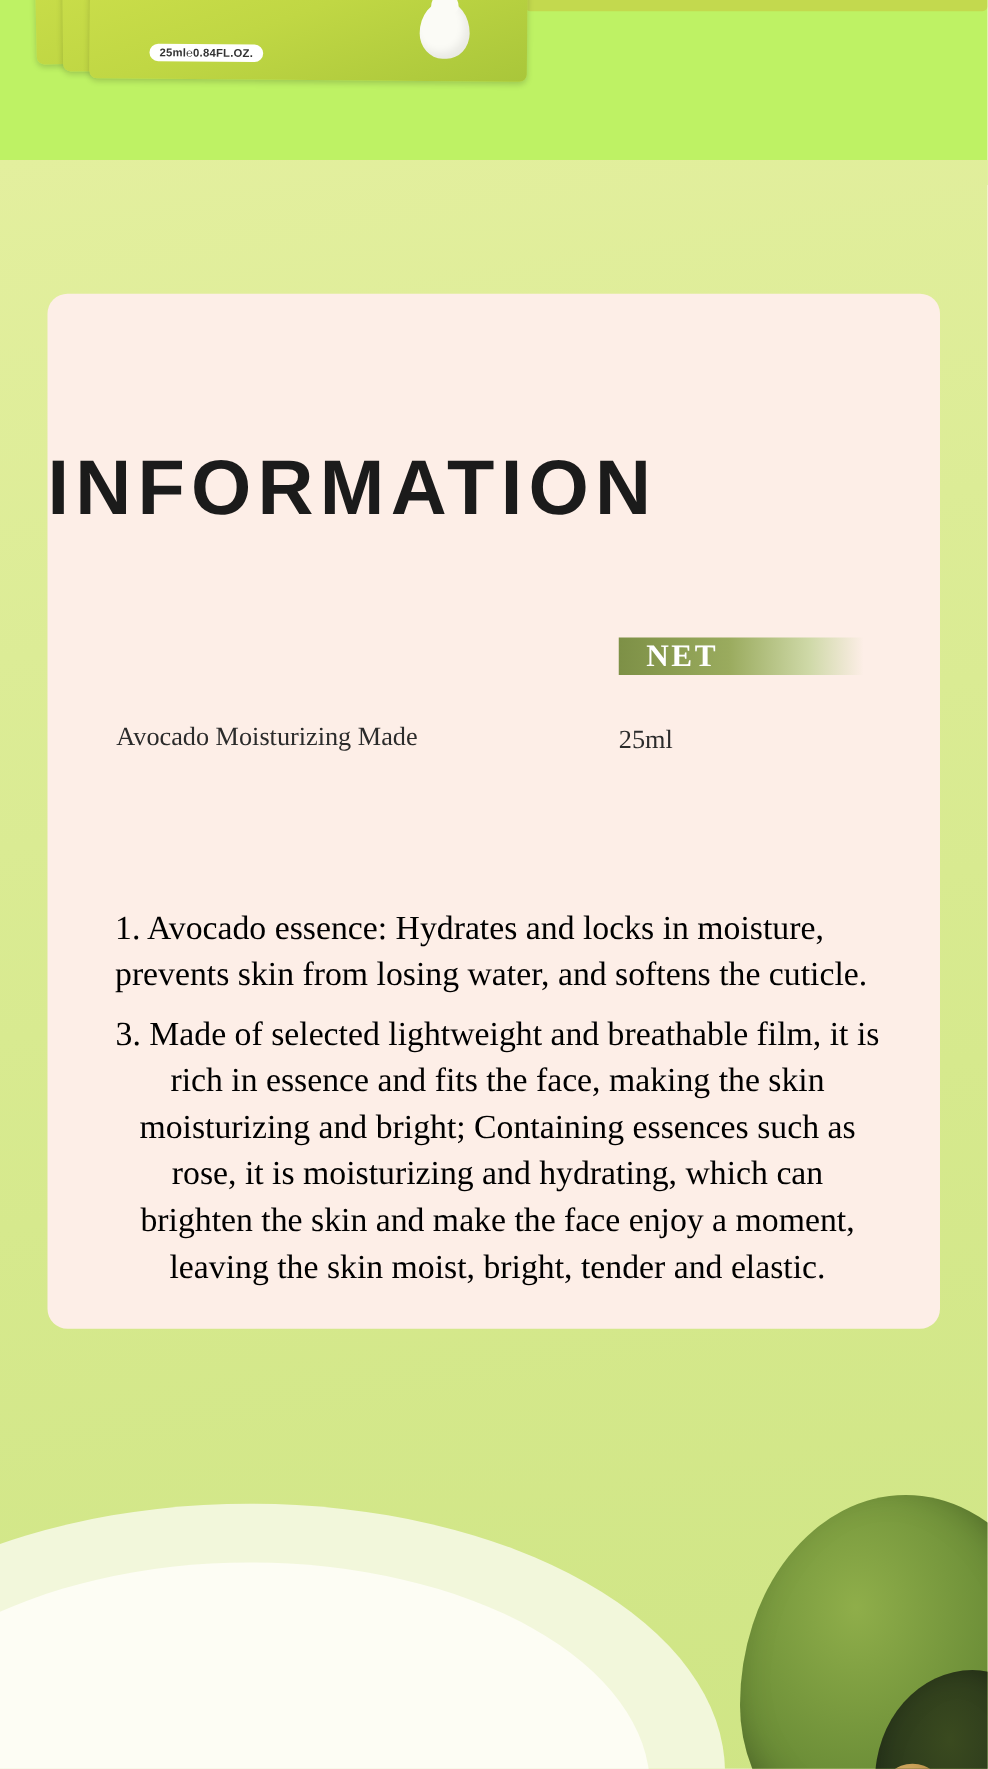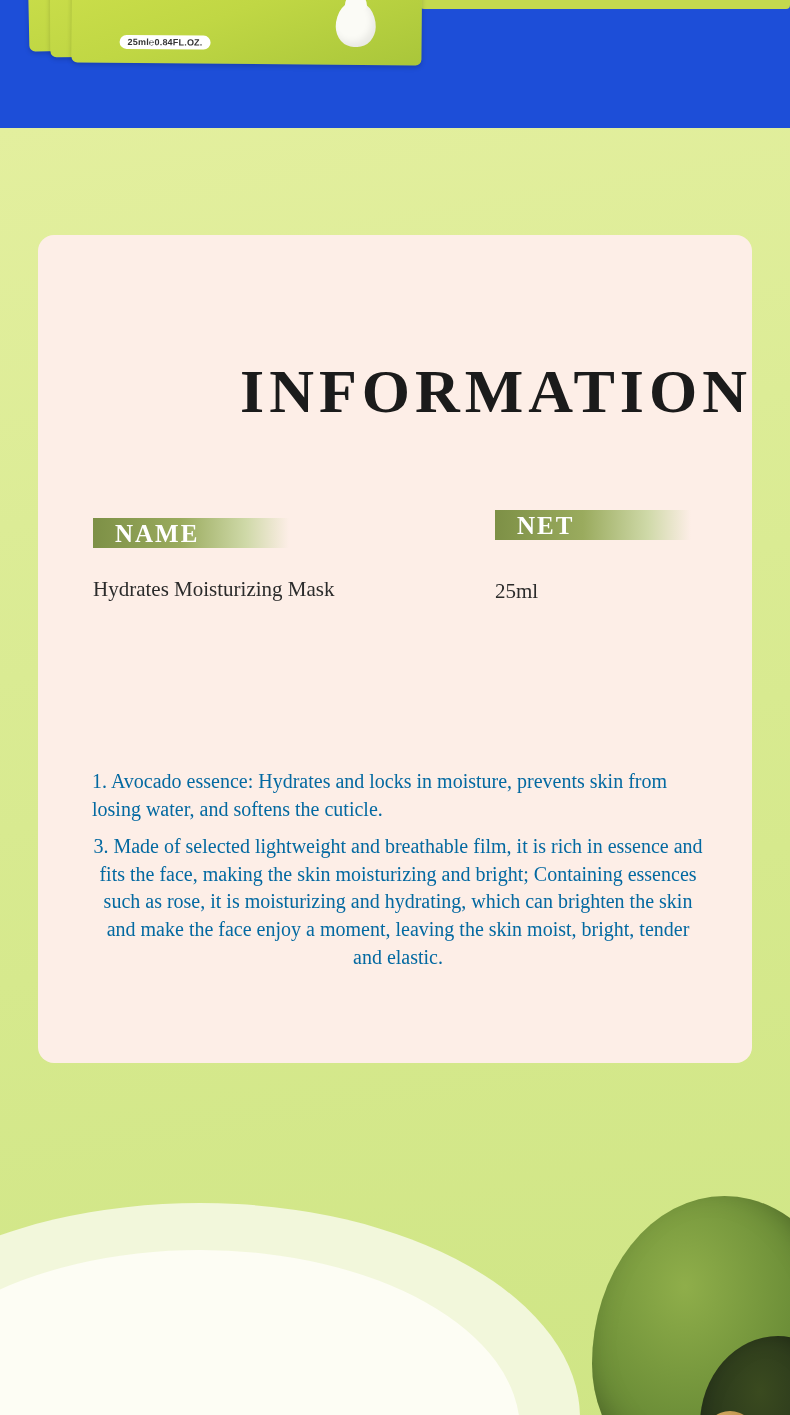--- a/index.html
+++ b/index.html
@@ -14,21 +14,21 @@
     overflow: hidden;
     font-family: "Liberation Serif", serif;
   }
 
   
   .top-strip {
     position: absolute;
     left: 0; top: 0;
     width: 790px;
     height: 148px;
-    background: #1d4ed8;
+    background: #bef264;
     overflow: hidden;
   }
   .top-green-bar {
     position: absolute;
     left: 420px; top: 0;
     width: 370px; height: 9px;
     background: #c3d94e;
     border-radius: 0 0 4px 4px;
   }
   
@@ -135,22 +135,22 @@
     height: 828px;
     background: #fdeee7;
     border-radius: 16px;
     box-sizing: border-box;
     padding: 0;
   }
   .info-title {
     position: absolute;
     left: 0; top: 125px;
     width: 714px;
-    text-align: right;
-    font-family: Liberation Serif, serif;
+    text-align: left;
+    font-family: Liberation Sans, sans-serif;
     font-size: 62px;
     font-weight: bold;
     letter-spacing: 5px;
     color: #1b1b1b;
     line-height: 1;
   }
 
   .label-chip {
     position: absolute;
     height: 30px;
@@ -179,24 +179,23 @@
     line-height: 1;
   }
   .value-name { left: 55px; top: 344px; }
   .value-net  { left: 457px; top: 346px; }
 
   .effect-list {
     position: absolute;
     left: 54px; top: 489px;
     width: 612px;
     font-family: "Liberation Serif", serif;
-    font-size: 20px;
+    font-size: 27px;
     line-height: 1.38;
-    color: #0369a1;
-    margin-top: 44px;
+    color: #000000;
   }
   .effect-list p {
     margin: 0 0 10px 0;
   }
   .effect-list p:last-child { margin-bottom: 0; text-align: center; }
 </style>
 </head>
 <body>
 
 <div class="top-strip">
@@ -218,24 +217,21 @@
   <div class="avocado-whole"></div>
   <div class="avocado-dark"></div>
   <div class="avocado-seed"></div>
 
 </div>
 
 <div class="info-card">
 
   <div class="info-title">INFORMATION</div>
 
-  <div class="label-chip chip-name">
-    <span>NAME</span>
-  </div>
-  <div class="field-value value-name">Hydrates Moisturizing Mask</div>
+  <div class="field-value value-name">Avocado Moisturizing Made</div>
 
   <div class="label-chip chip-net">
     <span>NET</span>
   </div>
   <div class="field-value value-net">25ml</div>
 
 
   <div class="effect-list">
     <p>1. Avocado essence: Hydrates and locks in moisture, prevents skin from losing water, and softens the cuticle.</p>
     <p>3. Made of selected lightweight and breathable film, it is rich in essence and fits the face, making the skin moisturizing and bright; Containing essences such as rose, it is moisturizing and hydrating, which can brighten the skin and make the face enjoy a moment, leaving the skin moist, bright, tender and elastic.</p>

